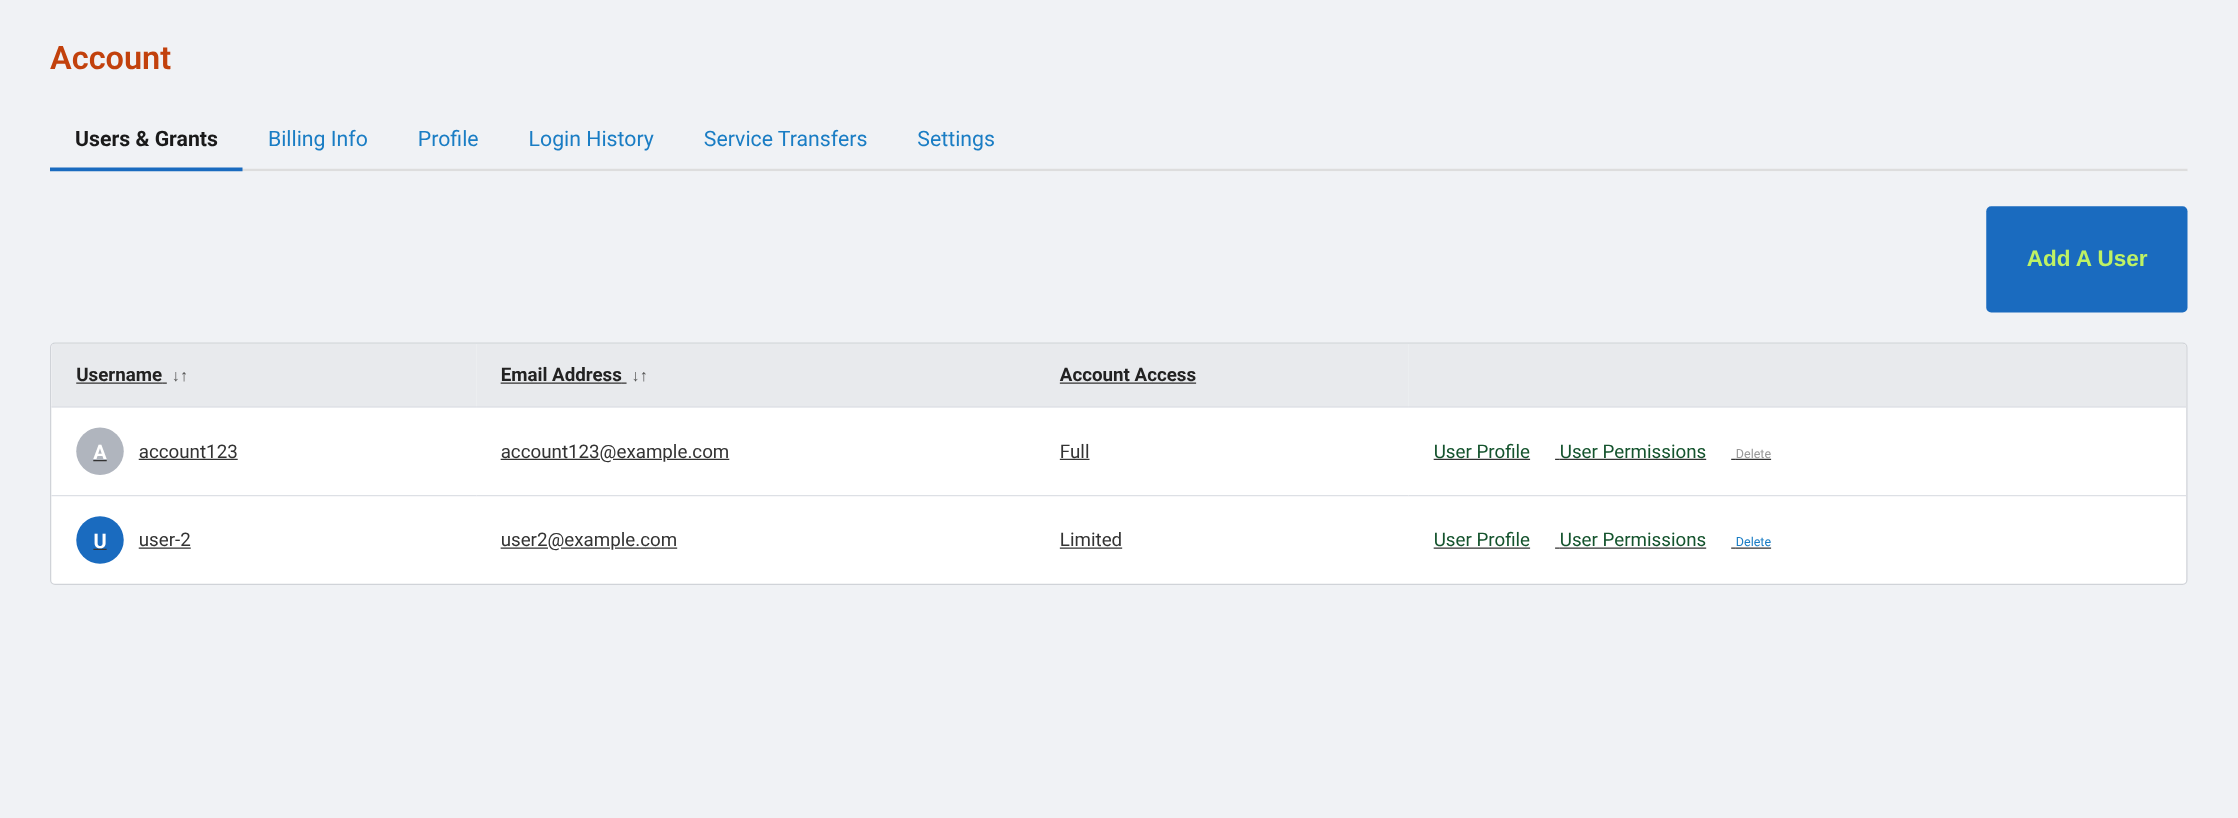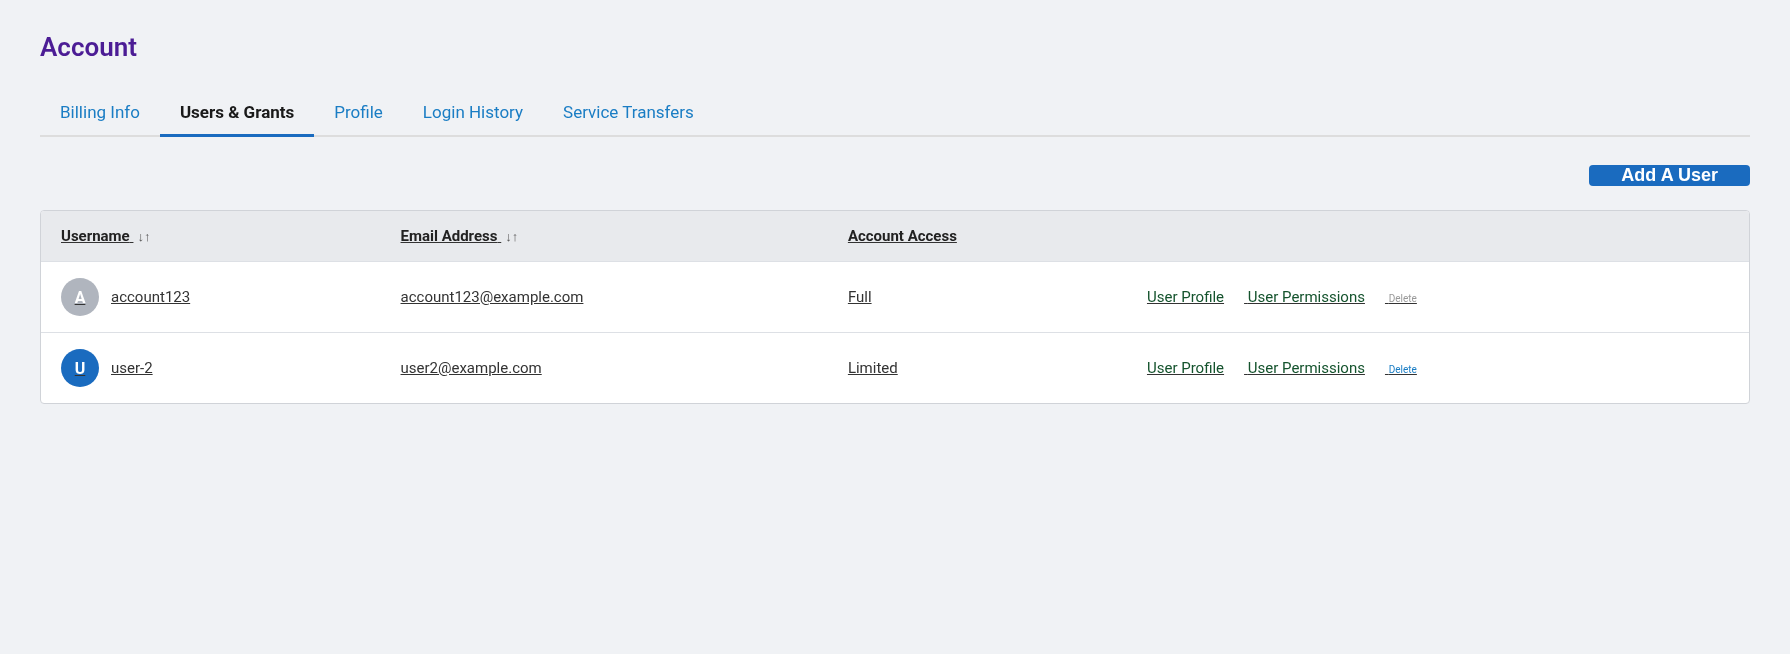--- a/index.html
+++ b/index.html
@@ -6,21 +6,21 @@
     body {
       background: #f0f2f5;
       font-family: -apple-system, BlinkMacSystemFont, 'Segoe UI', Roboto, sans-serif;
       color: #333;
       min-height: 654px;
       padding: 32px 40px;
     }
     .page-title {
       font-size: 26px;
       font-weight: 600;
-      color: #4c1d95;
+      color: #c2410c;
       margin-bottom: 28px;
     }
     .tabs {
       display: flex;
       align-items: flex-end;
       border-bottom: 2px solid #ddd;
       margin-bottom: 0;
     }
     .tab {
       padding: 12px 20px;
@@ -41,23 +41,23 @@
       background: #f0f2f5;
       padding: 28px 0 0 0;
     }
     .add-user-row {
       display: flex;
       justify-content: flex-end;
       margin-bottom: 24px;
     }
     .add-user-btn {
       background: #1a6bbf;
-      color: #ffffff;
+      color: #bef264;
       border: none;
-      padding: 0 32px;
+      padding: 32px 32px;
       font-size: 18px;
       font-weight: 700;
       border-radius: 4px;
       cursor: pointer;
     }
     .table-container {
       background: #fff;
       border: 1px solid #d0d3d8;
       border-radius: 4px;
       overflow: hidden;
@@ -133,25 +133,26 @@
       color: #1a7dc4;
       cursor: pointer;
     }
   </style>
 </head>
 <body>
 
 <h1 class="page-title">Account</h1>
 
 <nav class="tabs">
+  <a class="tab active">Users &amp; Grants</a>
   <a class="tab">Billing Info</a>
-  <a class="tab active">Users &amp; Grants</a>
   <a class="tab">Profile</a>
   <a class="tab">Login History</a>
   <a class="tab">Service Transfers</a>
+  <a class="tab">Settings</a>
 </nav>
 
 <div class="content-area">
   <div class="add-user-row">
     <button class="add-user-btn">Add A User</button>
   </div>
 
   <div class="table-container">
     <table>
       <thead>

